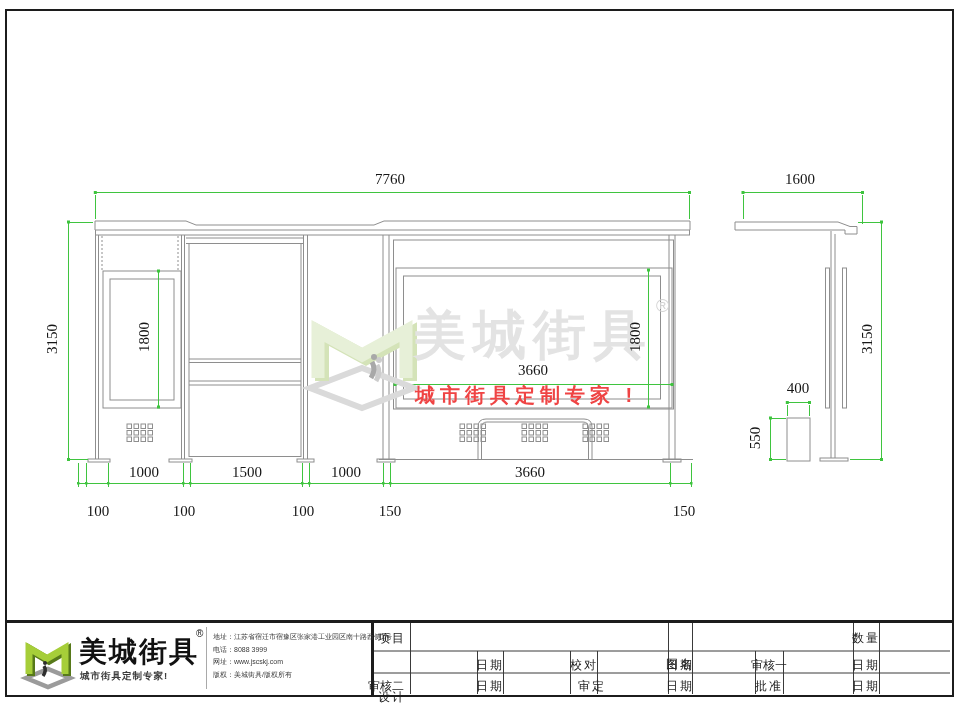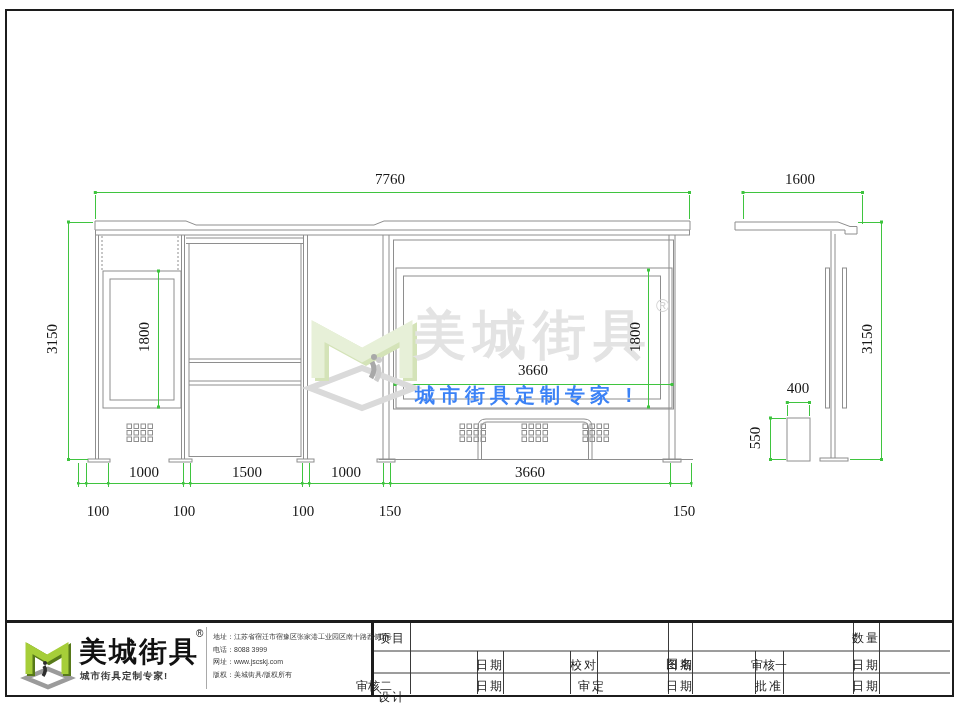--- a/index.html
+++ b/index.html
@@ -11,21 +11,21 @@
   
   .dim{position:absolute;font-size:15px;color:#161616;text-align:center;
        line-height:16px;white-space:nowrap;}
   .rot{transform:rotate(-90deg);transform-origin:center center;width:60px;height:20px;}
   
   .wm-brand{position:absolute;left:413px;top:306px;width:250px;font-size:53px;line-height:58px;
             font-weight:bold;color:#e3e3e3;letter-spacing:7px;white-space:nowrap;
             font-family:"Liberation Sans",sans-serif;}
   .wm-reg{position:absolute;left:656px;top:296px;font-size:18px;color:#d4d4d4;
           font-family:"Liberation Sans",sans-serif;}
-  .wm-tag{position:absolute;left:415px;top:382px;font-size:20px;color:#3b82f6;
+  .wm-tag{position:absolute;left:415px;top:382px;font-size:20px;color:#ef4444;
           font-weight:bold;letter-spacing:5px;white-space:nowrap;
           font-family:"Liberation Sans",sans-serif;}
   
   .tb-label{position:absolute;font-size:12px;color:#222;text-align:center;width:44px;
             letter-spacing:2px;white-space:nowrap;}
   .tb-label3{letter-spacing:0;}
   .logo-brand{position:absolute;left:79px;top:633px;font-size:28px;font-weight:bold;color:#111;
               letter-spacing:2px;white-space:nowrap;font-family:"Liberation Sans",sans-serif;}
   .logo-reg{position:absolute;left:196px;top:628px;font-size:10px;color:#111;
             font-family:"Liberation Sans",sans-serif;}
@@ -248,21 +248,21 @@
   <span class="tb-label" style="left:658px;top:656px;">图名</span>
   <span class="tb-label" style="left:844px;top:630px;">数量</span>
 
   <span class="tb-label" style="left:370px;top:657px;margin-top:32px;">设计</span>
   <span class="tb-label" style="left:468px;top:657px;">日期</span>
   <span class="tb-label" style="left:562px;top:657px;">校对</span>
   <span class="tb-label" style="left:658px;top:657px;">日期</span>
   <span class="tb-label tb-label3" style="left:747px;top:657px;">审核一</span>
   <span class="tb-label" style="left:844px;top:657px;">日期</span>
 
-  <span class="tb-label tb-label3" style="left:352px;top:678px;">审核二</span>
+  <span class="tb-label tb-label3" style="left:364px;top:678px;">审核二</span>
   <span class="tb-label" style="left:468px;top:678px;">日期</span>
   <span class="tb-label" style="left:562px;top:678px;text-align:right;">审定</span>
   <span class="tb-label" style="left:658px;top:678px;">日期</span>
   <span class="tb-label" style="left:747px;top:678px;">批准</span>
   <span class="tb-label" style="left:844px;top:678px;">日期</span>
 
   <svg width="70" height="62" viewBox="0 0 70 62" style="left:14px;top:630px;">
     <polygon points="12,48 34,39 56,48 34,57" stroke="#9b9b9b" stroke-width="4.5" fill="none"></polygon>
     <path d="M17,46 V20 L35,30.5 L53,20 V46" stroke="#57791a" stroke-width="8" fill="none"></path>
     <path d="M15,44 V18 L33,28.5 L51,18 V44" stroke="#a6ce39" stroke-width="7" fill="none"></path>

